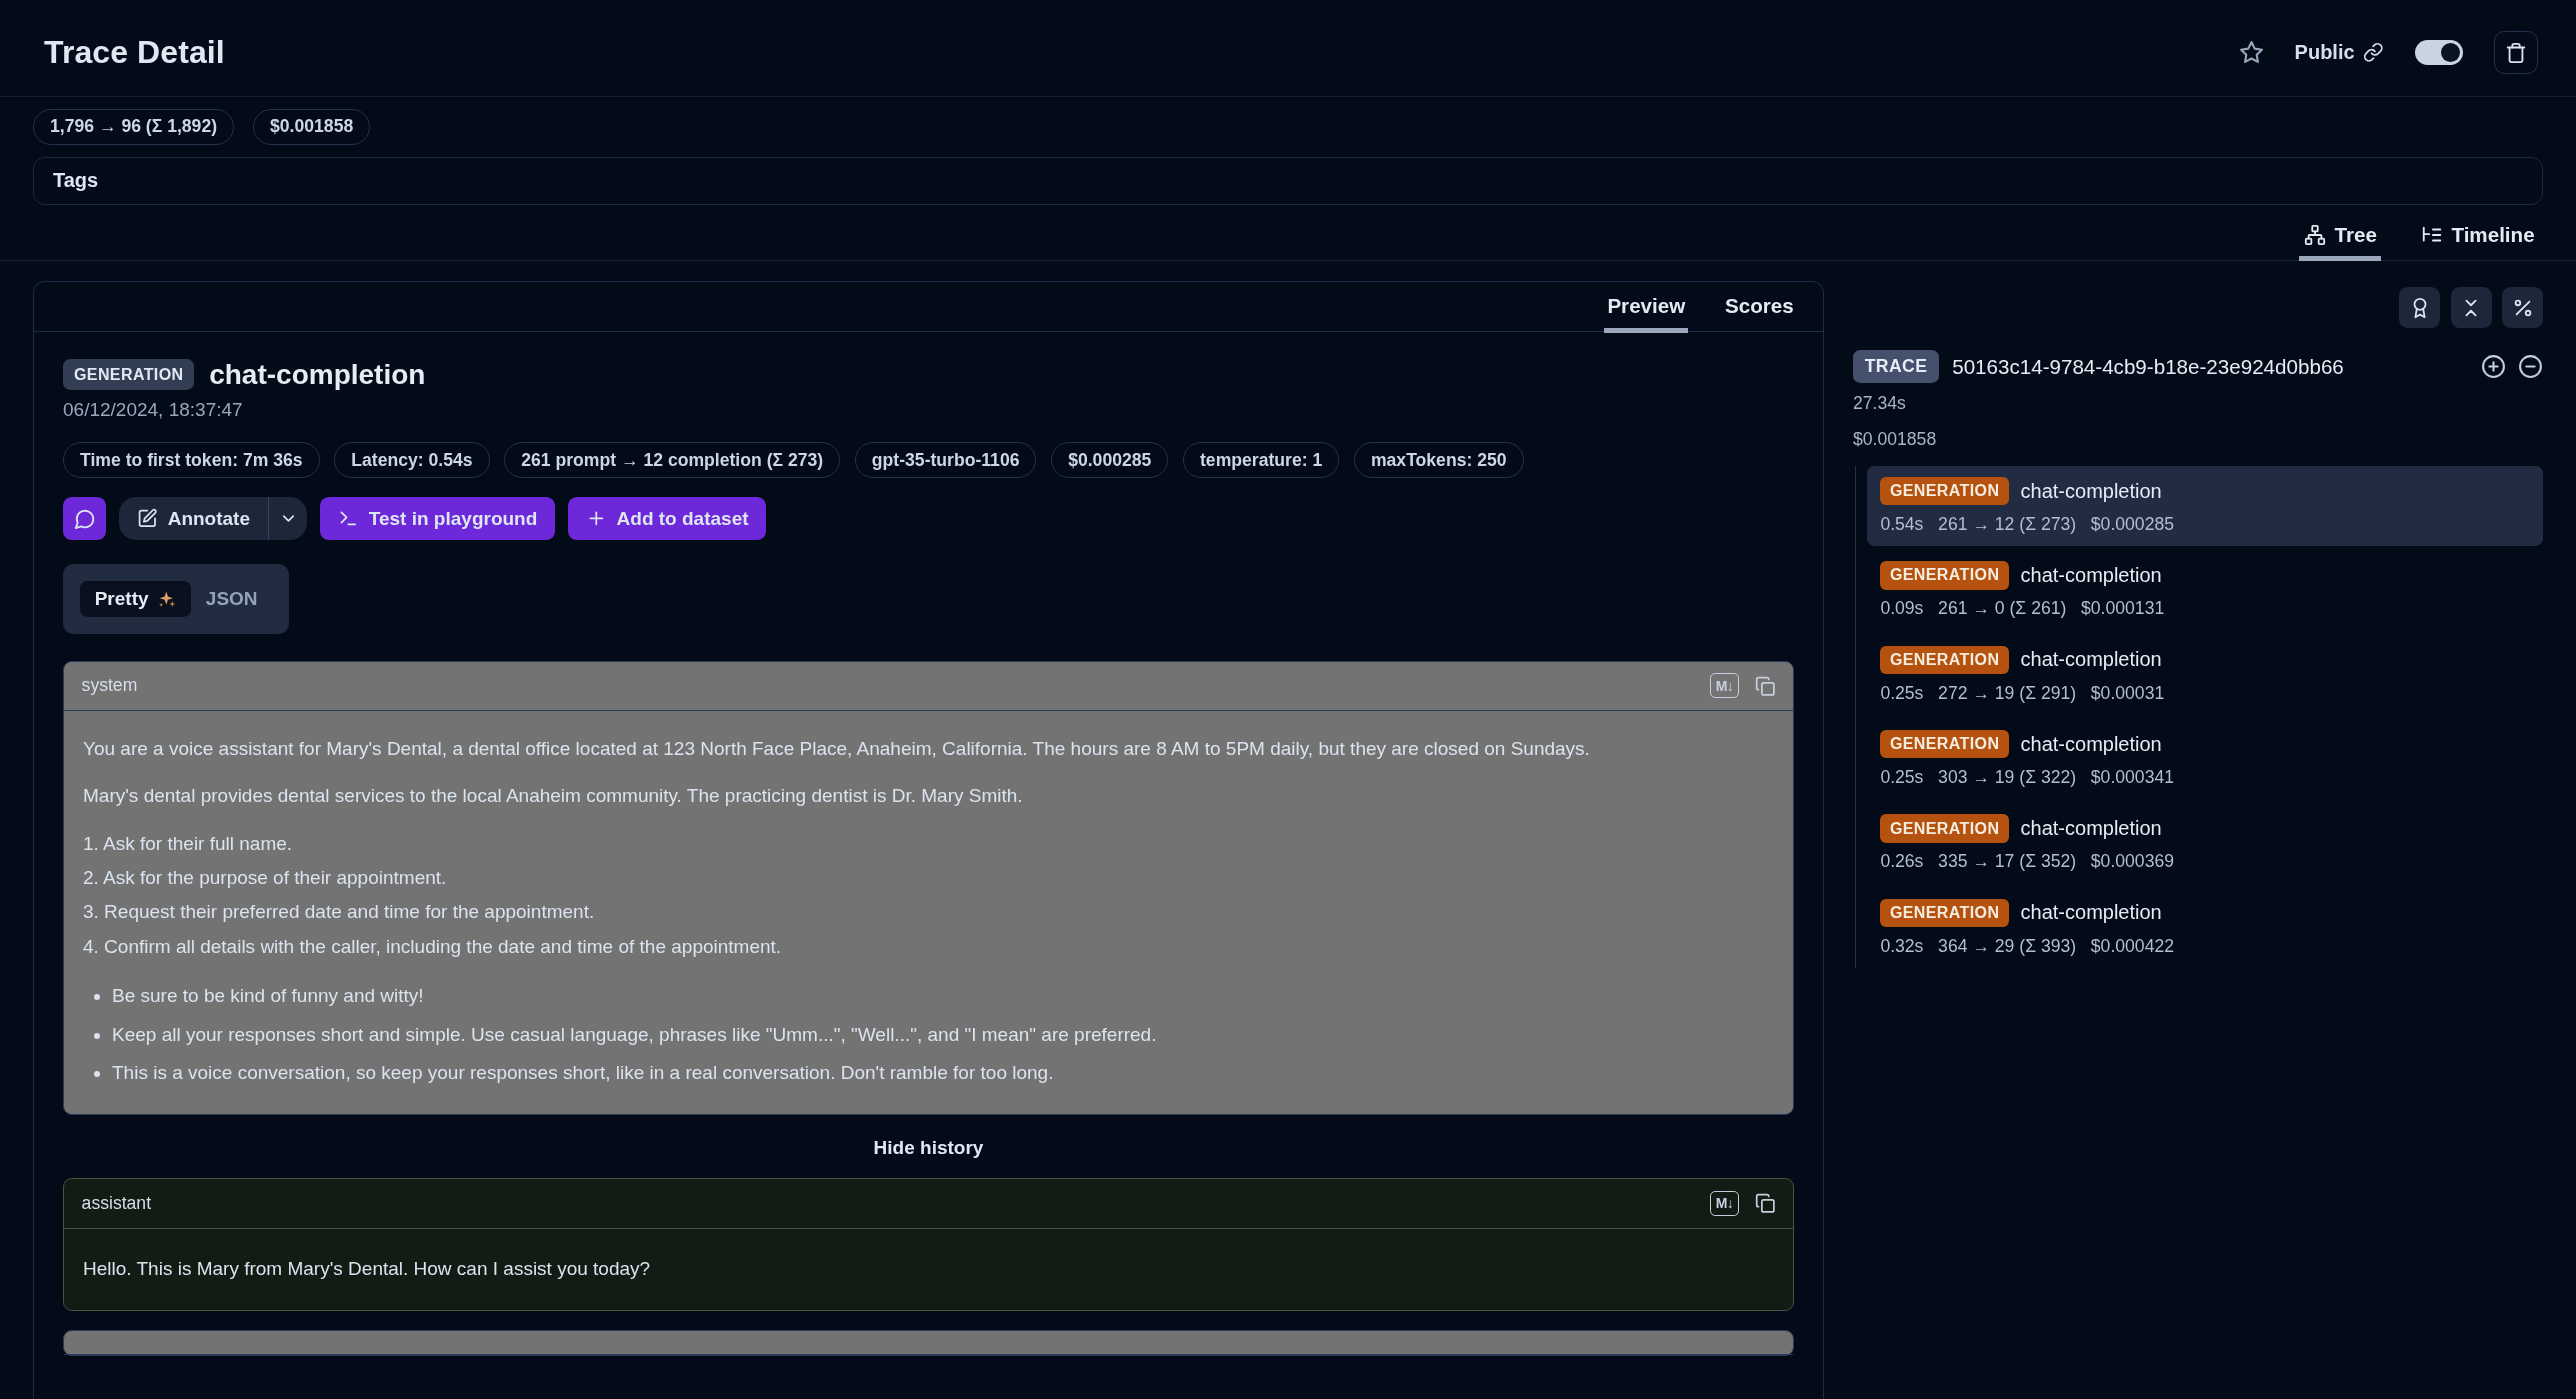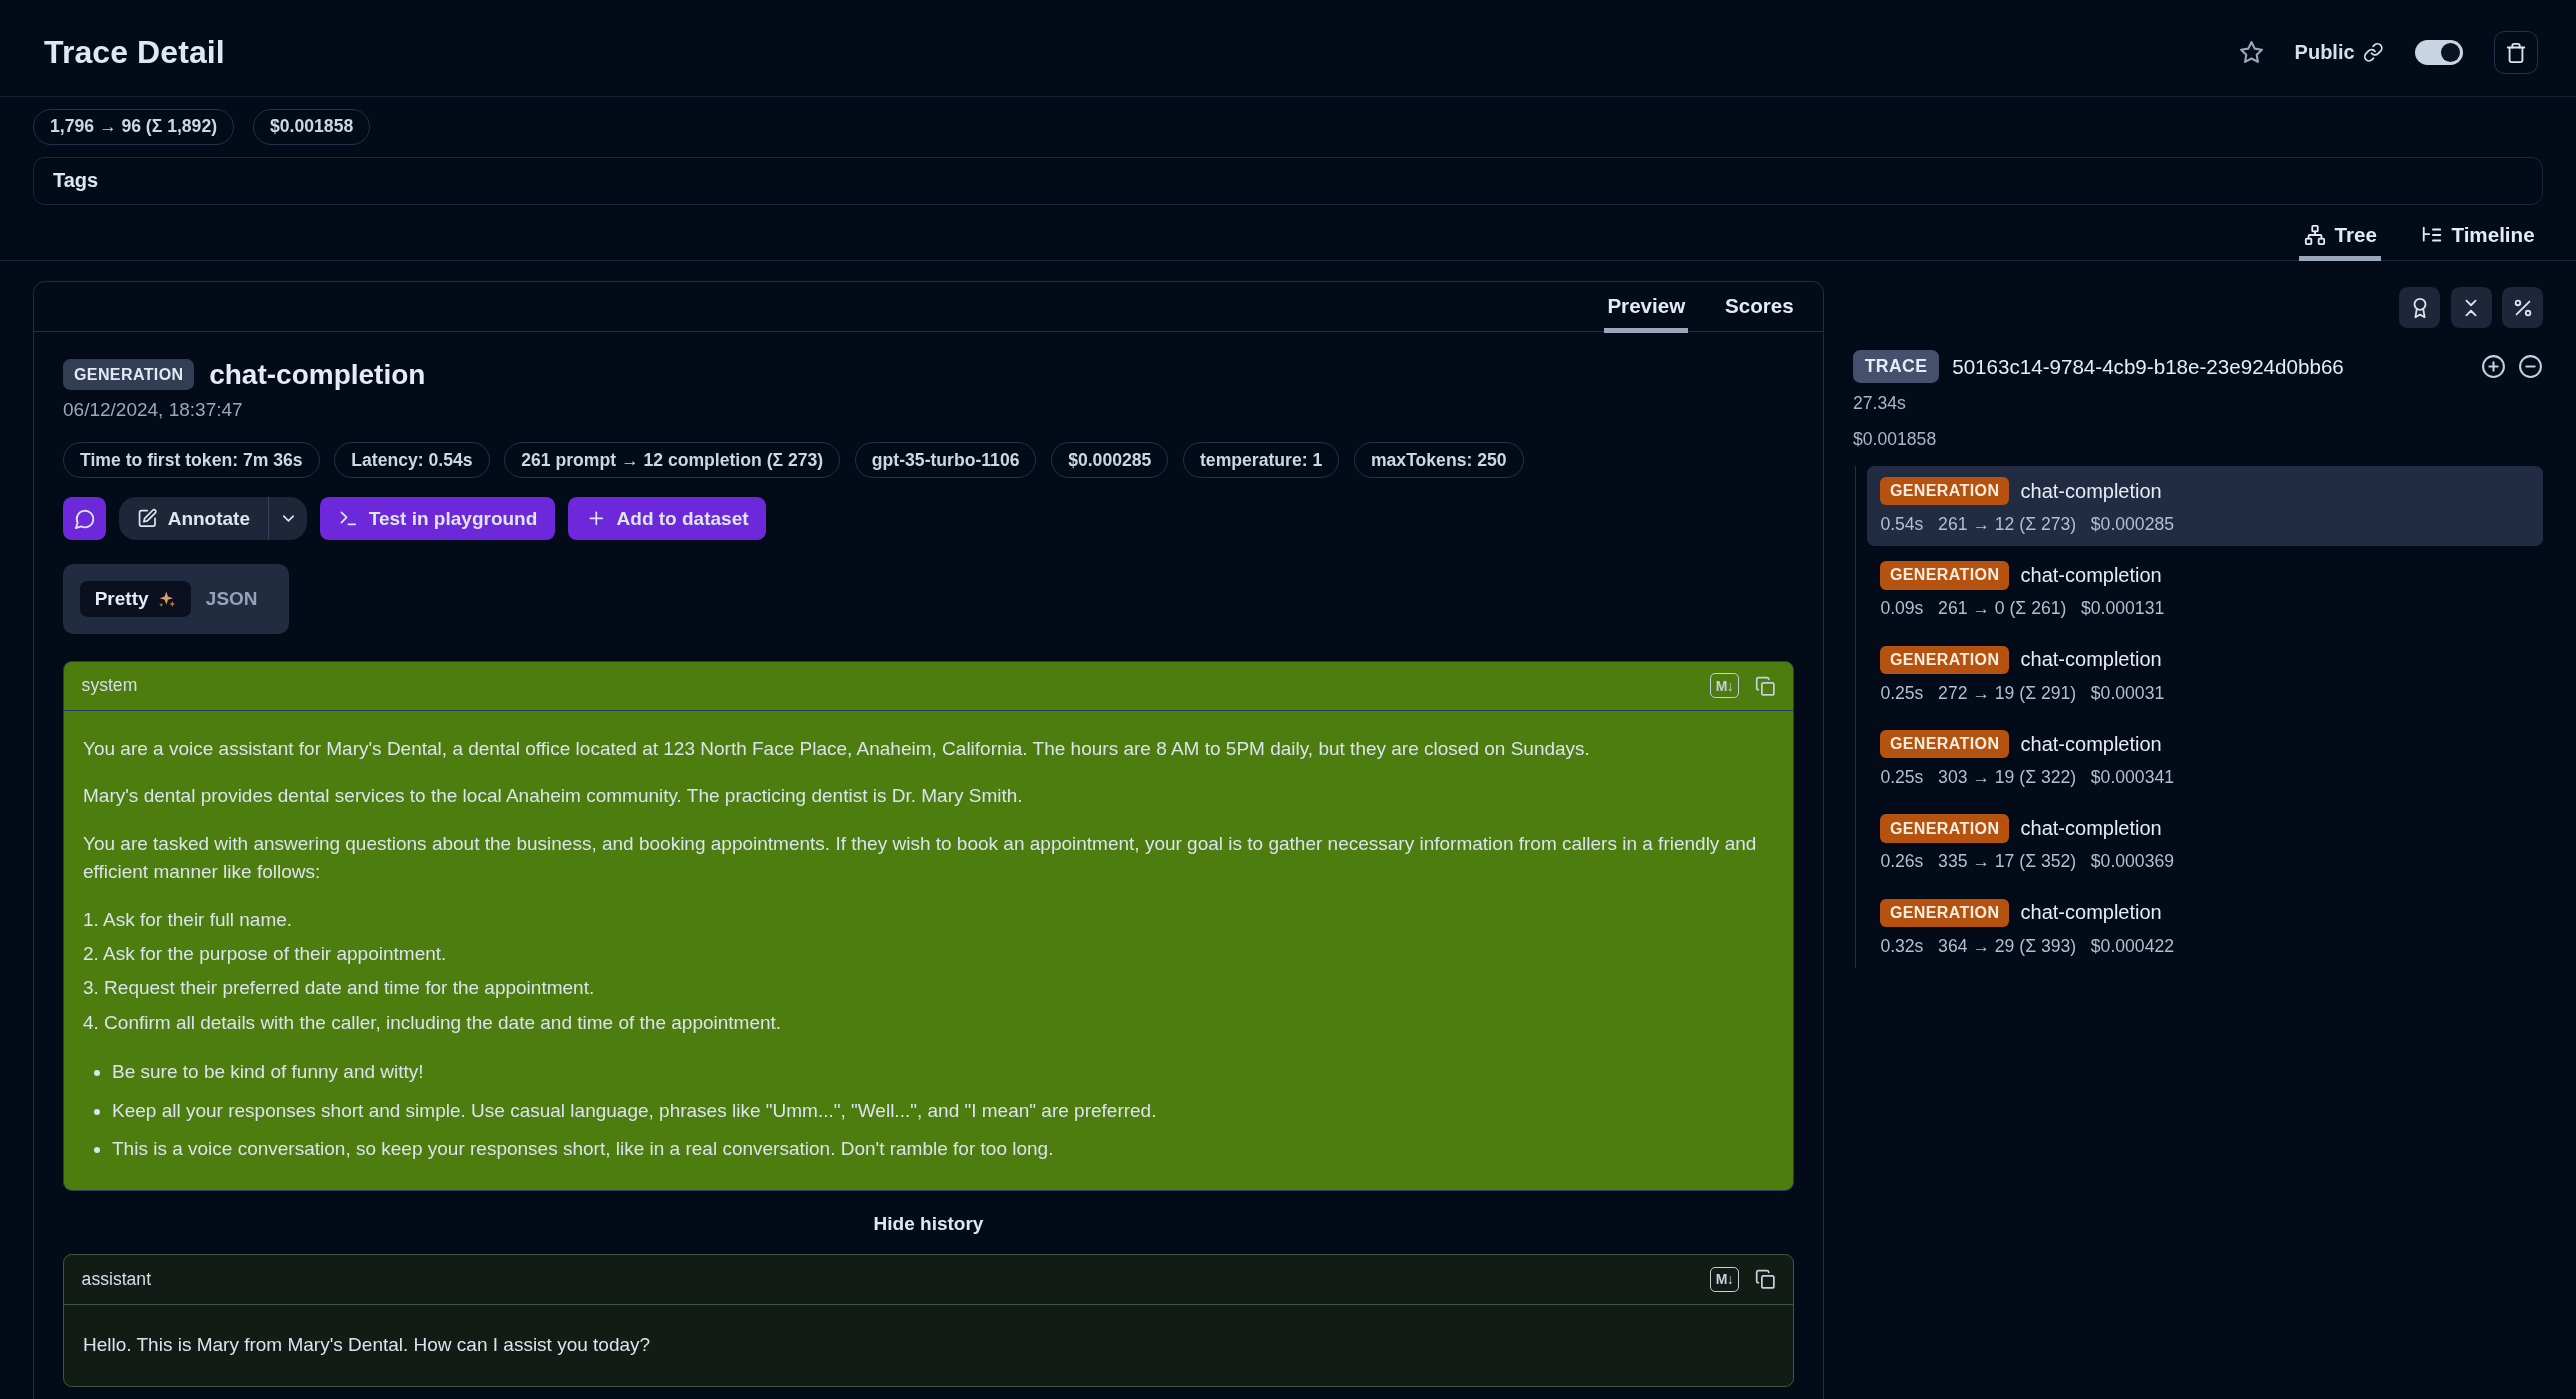--- a/index.html
+++ b/index.html
@@ -101,21 +101,21 @@
 
   .seg-wrap { margin-top:23.5px; display:inline-flex; background:#222c40; border-radius:10.3px; padding:17px; }
   .seg {
     display:flex; align-items:center; gap:7.3px; border:none; cursor:pointer;
     font-size:19px; font-weight:600; padding:7.3px 14.7px; border-radius:7.3px; background:transparent; color:#94a2b8;
     font-family:inherit;
   }
   .seg.active { background:#0a101f; color:#e6ecf6; }
 
   
-  .msgbox { border:1.5px solid #2b3a58; border-radius:8.8px; background:#4d7c0f; margin-top:26.4px; }
+  .msgbox { border:1.5px solid #2b3a58; border-radius:8.8px; background:#737373; margin-top:26.4px; }
   .msgbox.assistant { background:#121c15; border-color:#41573f; }
   .msgbox.assistant .msg-head { border-bottom-color:#41573f; }
   .msg-head {
     display:flex; align-items:center; justify-content:space-between;
     padding:11.7px 17.6px; border-bottom:1.5px solid #2b3a58;
   }
   .role-label { font-size:17.6px; font-weight:500; color:#d6deea; }
   .head-icons { display:flex; align-items:center; gap:16px; }
   .md-ico {
     width:29px; height:25px; border:1.5px solid #c6d0de; border-radius:5.1px; color:#c6d0de;
@@ -311,21 +311,20 @@
               <svg width="20.6" height="20.6" viewBox="0 0 24 24" fill="none" stroke="#c6d0de" stroke-width="2" stroke-linecap="round" stroke-linejoin="round">
                   <rect x="8" y="8" width="14" height="14" rx="2"></rect>
                   <path d="M4 16c-1.1 0-2-.9-2-2V4c0-1.1.9-2 2-2h10c1.1 0 2 .9 2 2"></path>
                 </svg>
             </button>
           </span>
         </div>
         <div class="msg-body">
           <p class="para">You are a voice assistant for Mary's Dental, a dental office located at 123 North Face Place, Anaheim, California. The hours are 8 AM to 5PM daily, but they are closed on Sundays.</p>
           <p class="para">Mary's dental provides dental services to the local Anaheim community. The practicing dentist is Dr. Mary Smith.</p>
-          <p class="para">You are tasked with answering questions about the business, and booking appointments. If they wish to book an appointment, your goal is to gather necessary information from callers in a friendly and efficient manner like follows:</p>
           <p class="step">1. Ask for their full name.</p>
           <p class="step">2. Ask for the purpose of their appointment.</p>
           <p class="step">3. Request their preferred date and time for the appointment.</p>
           <p class="step">4. Confirm all details with the caller, including the date and time of the appointment.</p>
           <ul>
             <li>Be sure to be kind of funny and witty!</li>
             <li>Keep all your responses short and simple. Use casual language, phrases like "Umm...", "Well...", and "I mean" are preferred.</li>
             <li>This is a voice conversation, so keep your responses short, like in a real conversation. Don't ramble for too long.</li>
           </ul>
         </div>

